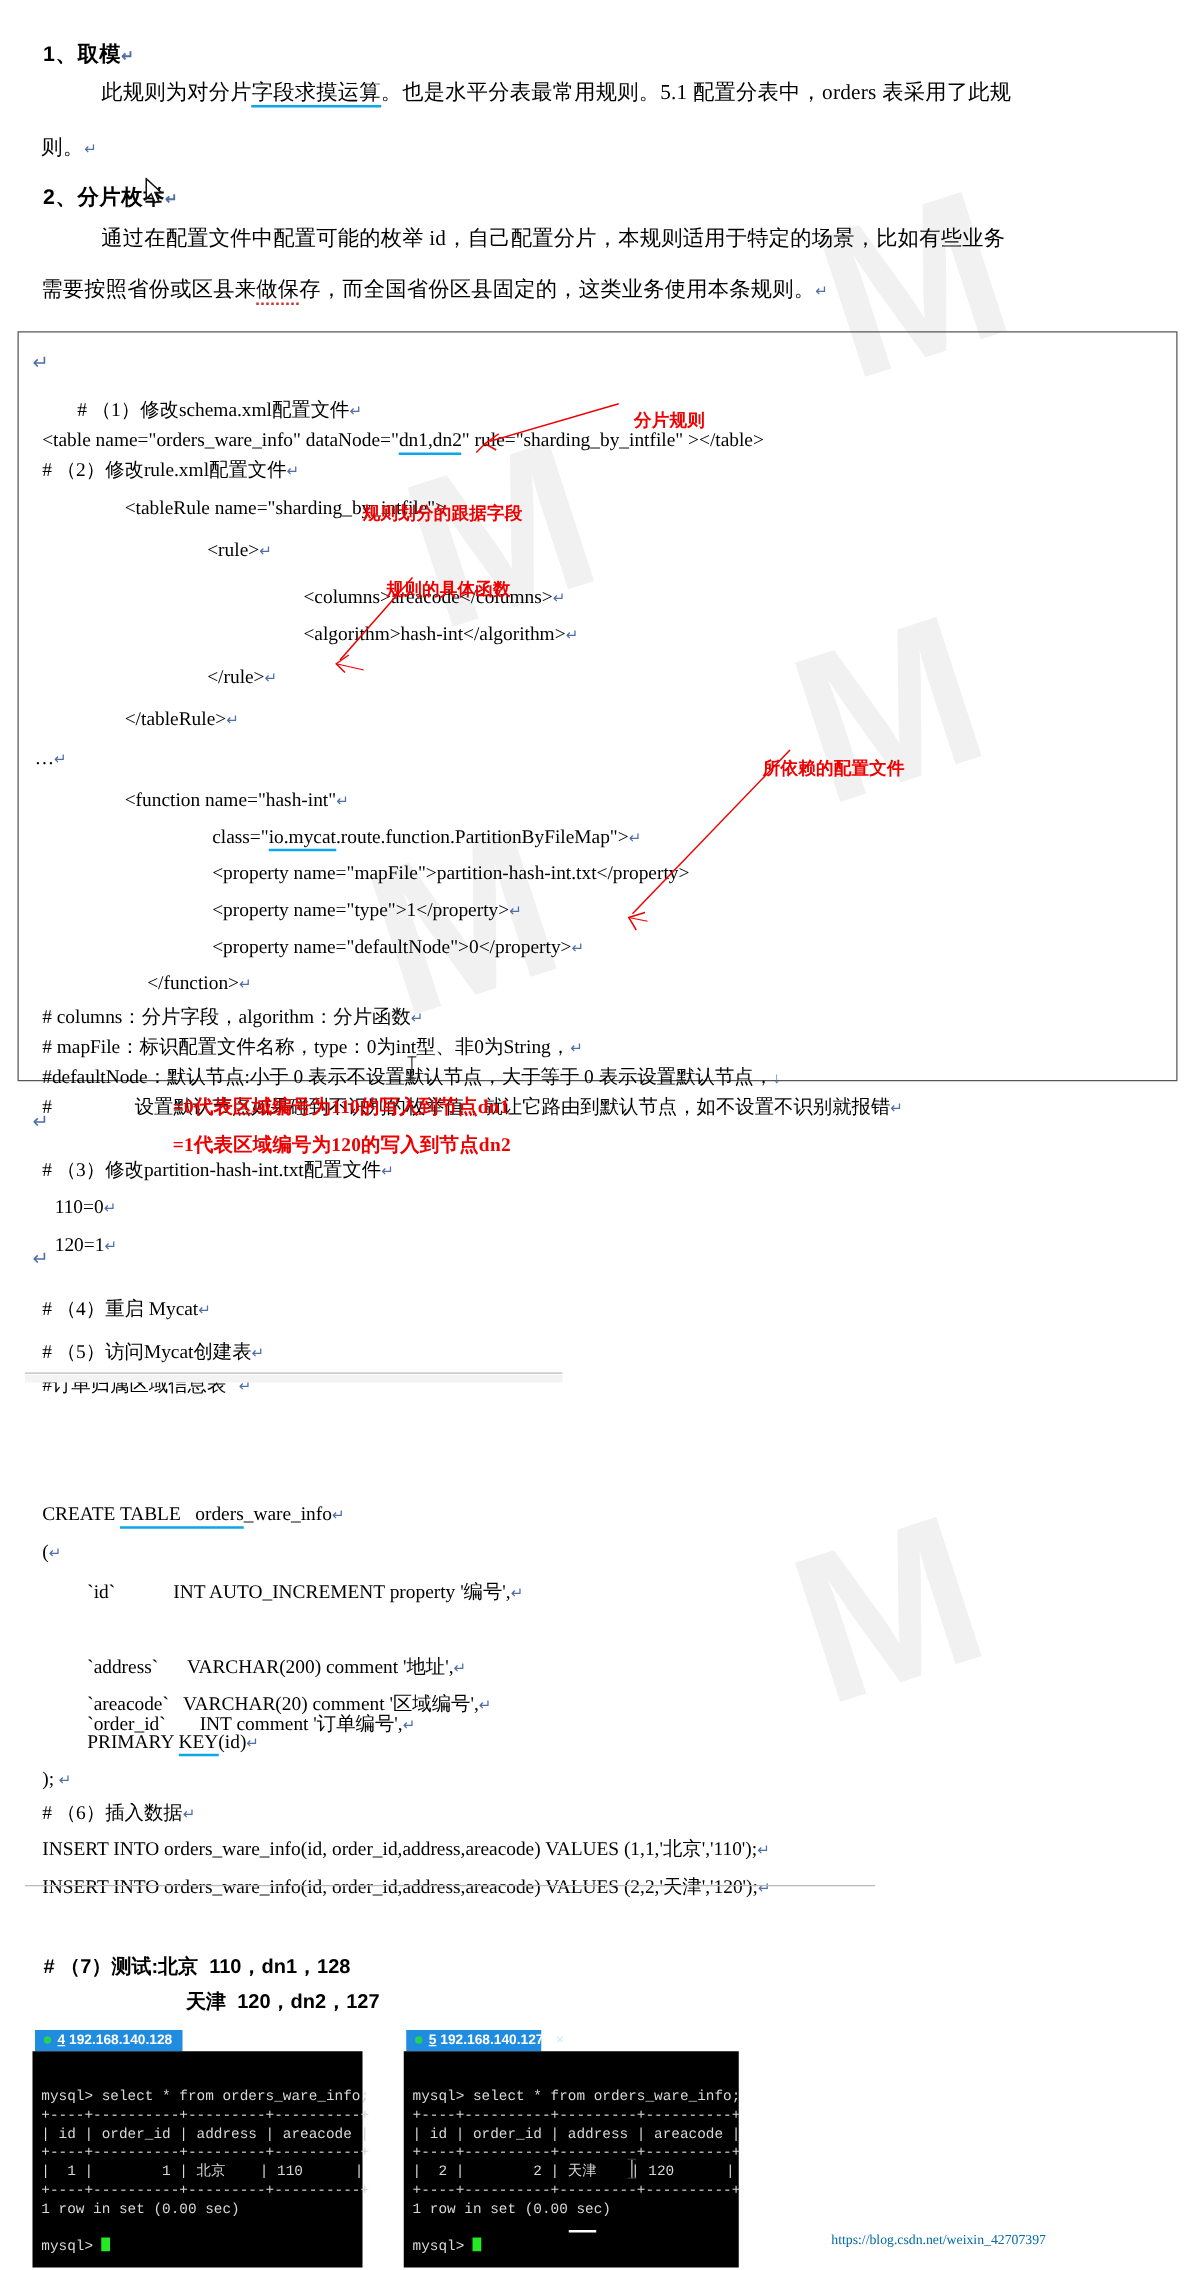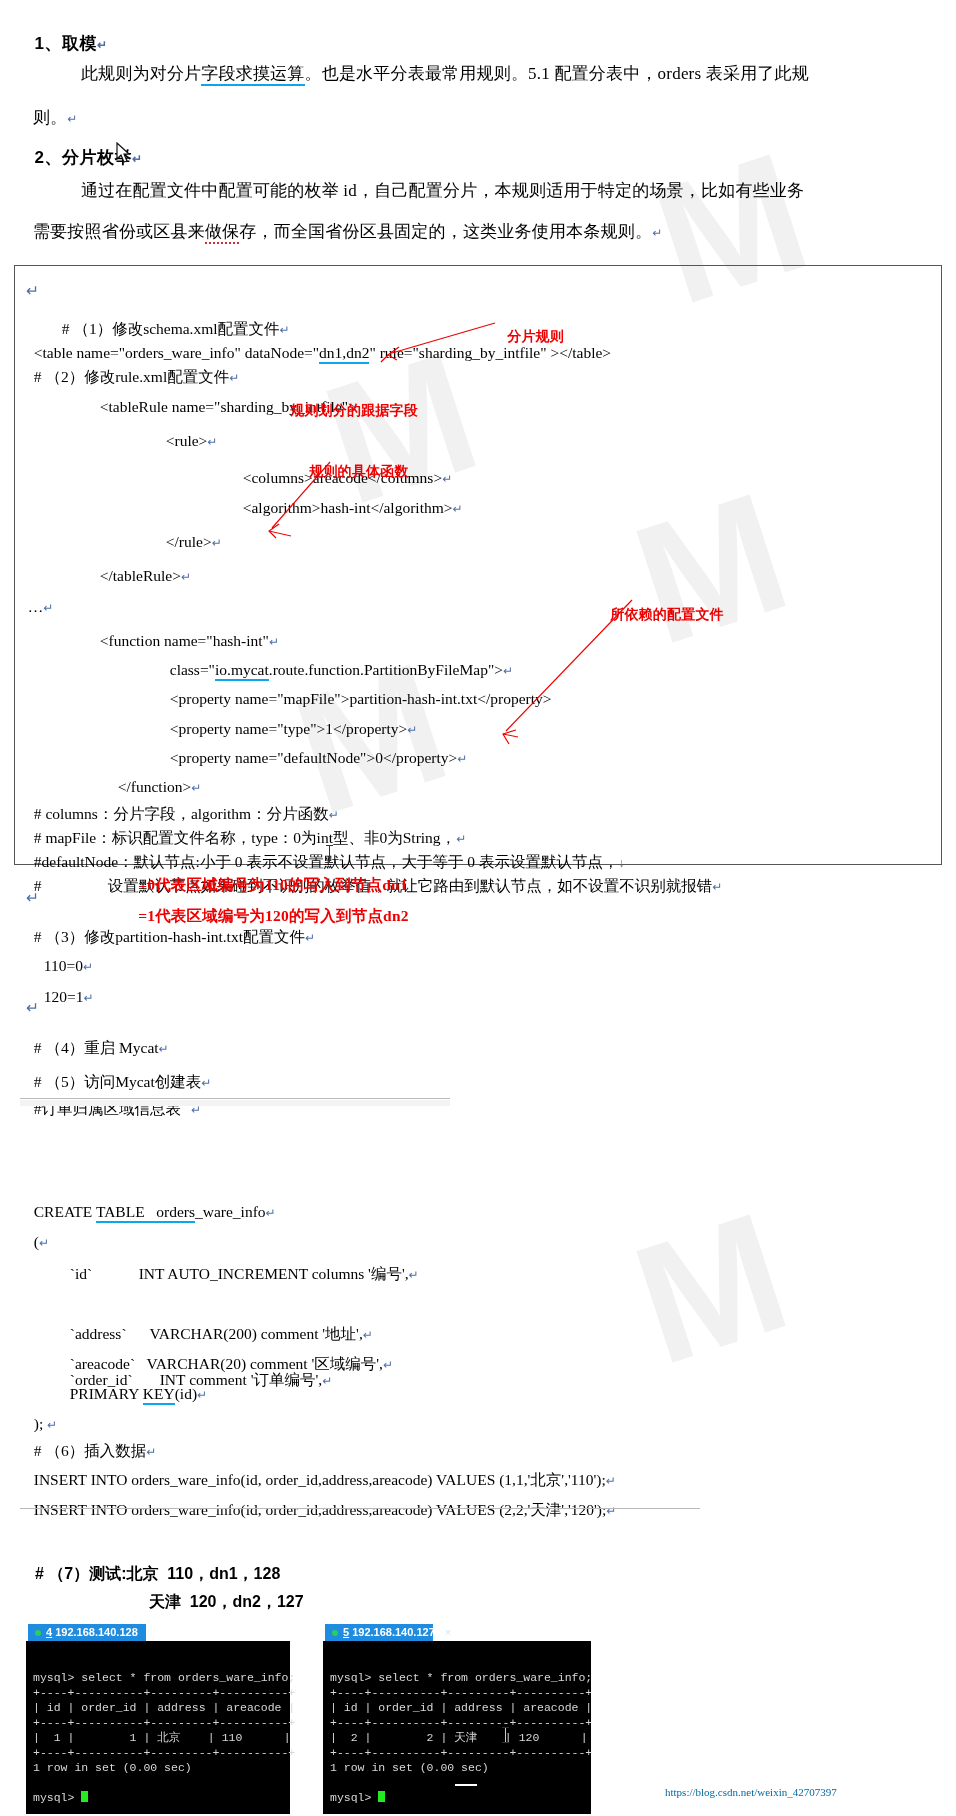--- a/index.html
+++ b/index.html
@@ -385,21 +385,21 @@
 
 <div class="ln code" style="left:26px; top:1188px;">
   <span>CREATE </span><span class="u-blue">TABLE   orders</span><span>_ware_info</span><span class="pilcrow">↵</span>
 </div>
 
 <div class="ln code" style="left:26px; top:1218px;">
   <span>(</span><span class="pilcrow">↵</span>
 </div>
 
 <div class="ln code" style="left:62px; top:1250px;">
-  <span>`id`            INT AUTO_INCREMENT columns '编号',</span><span class="pilcrow">↵</span>
+  <span>`id`            INT AUTO_INCREMENT property '编号',</span><span class="pilcrow">↵</span>
 </div>
 
 <div class="ln code" style="left:62px; top:1356px;">
   <span>`order_id`       INT comment '订单编号',</span><span class="pilcrow">↵</span>
 </div>
 
 <div class="ln code" style="left:62px; top:1310px;text-align:center;">
   <span>`address`      VARCHAR(200) comment '地址',</span><span class="pilcrow">↵</span>
 </div>
 

